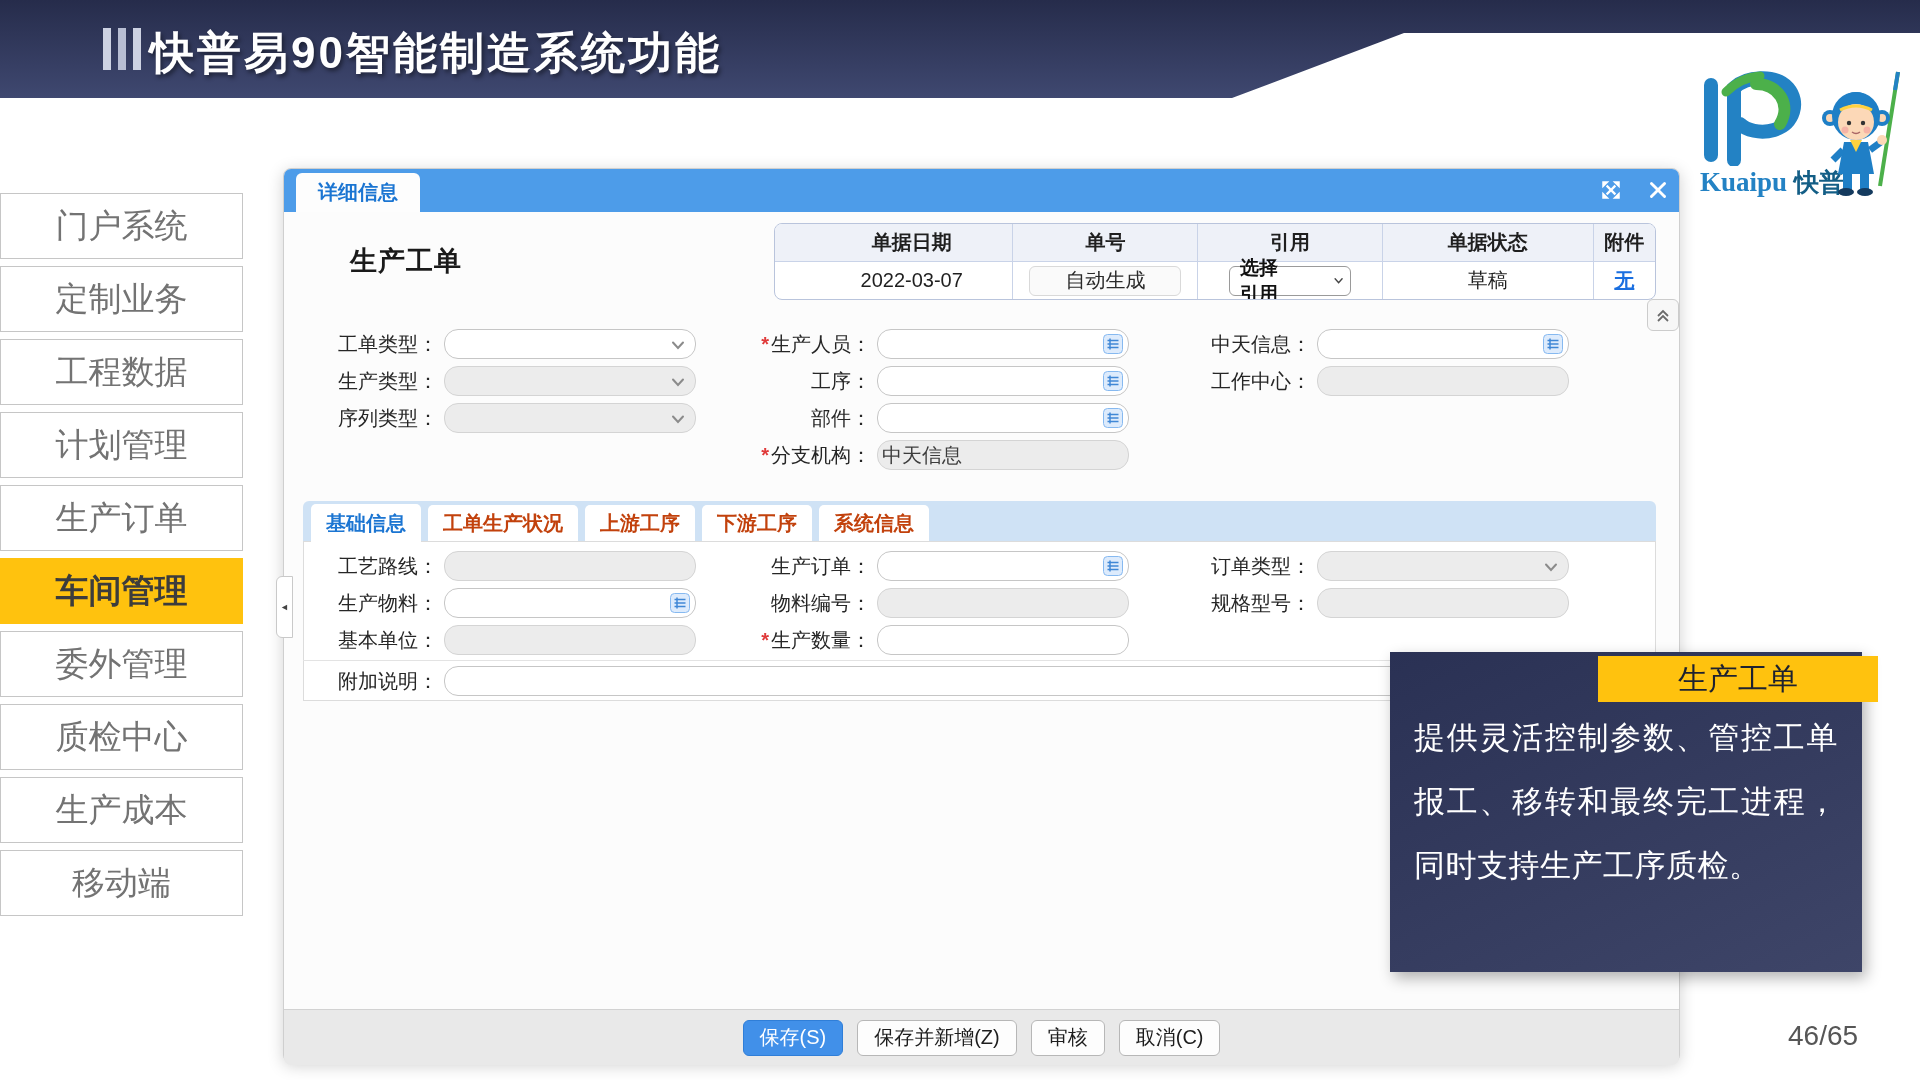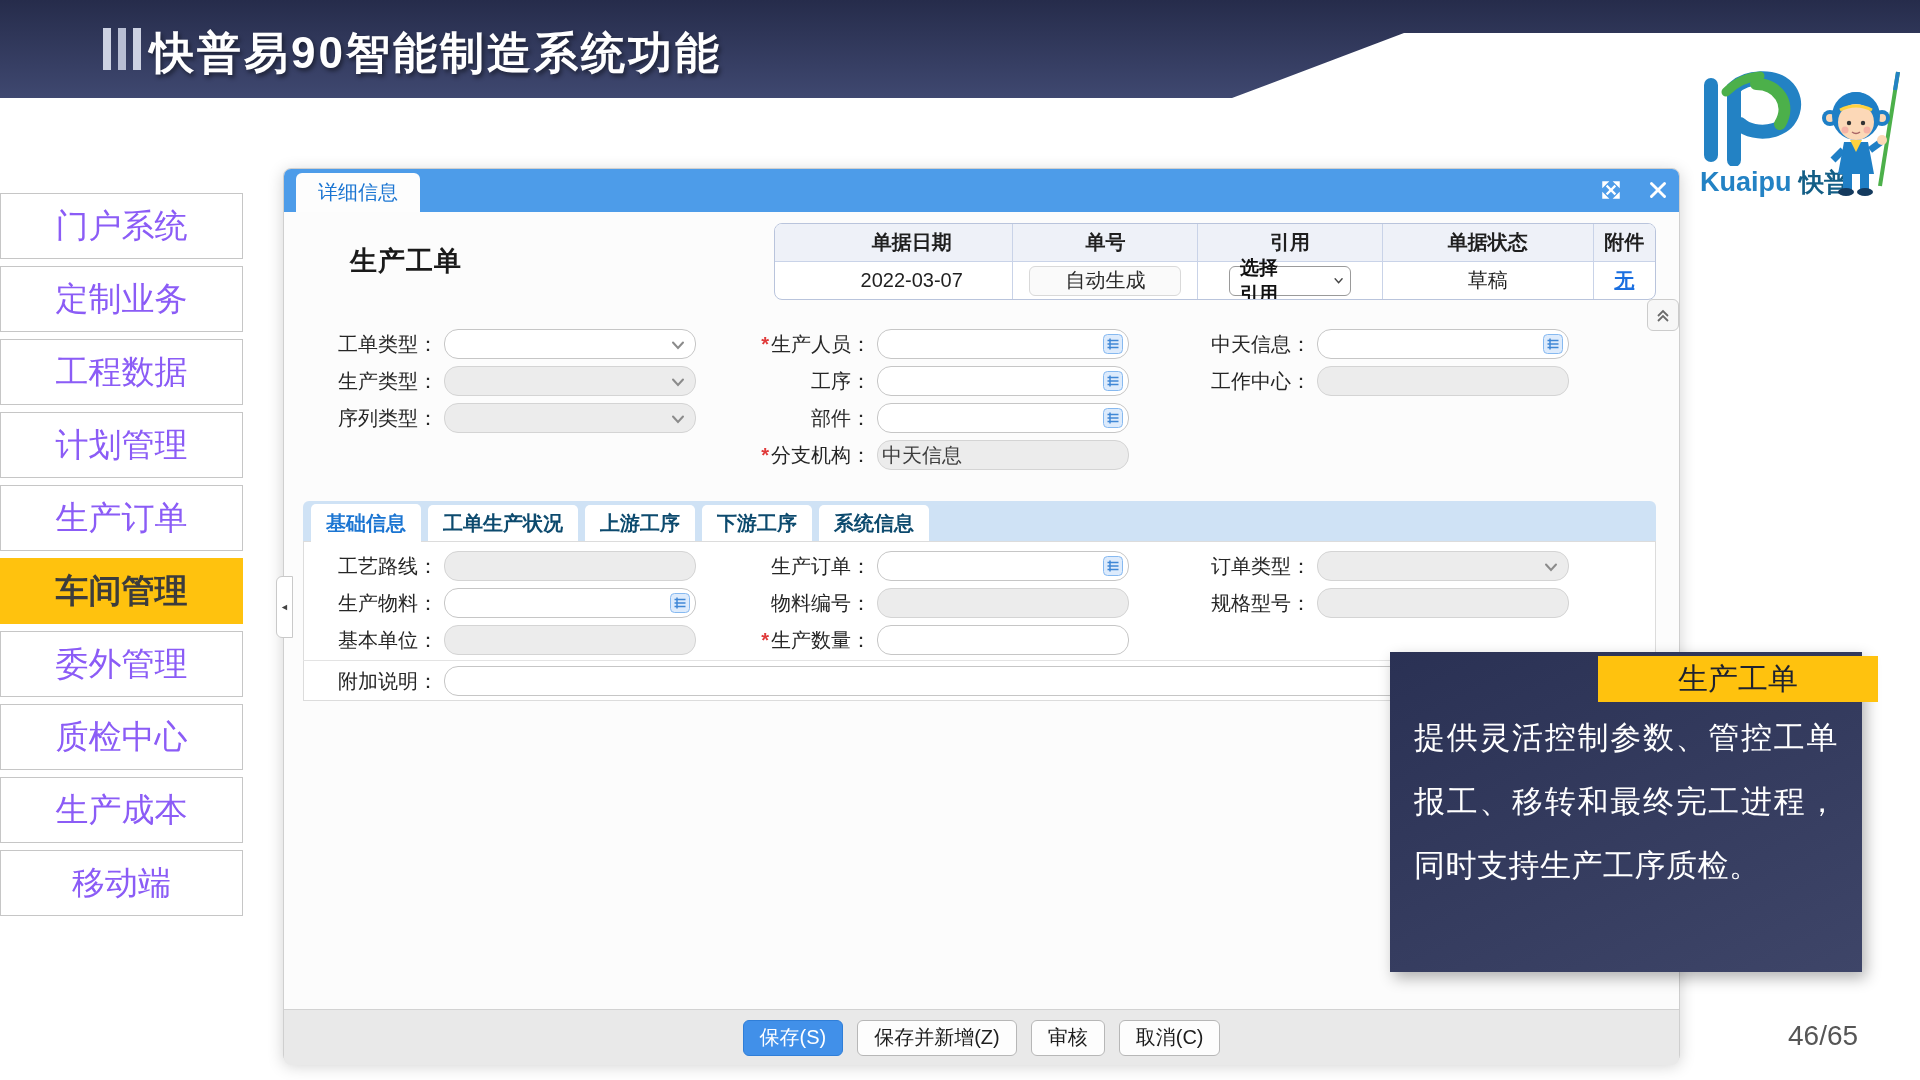--- a/index.html
+++ b/index.html
@@ -12,40 +12,40 @@
        clip-path:polygon(0 0,1920px 0,1920px 33px,1404px 33px,1232px 98px,0 98px);}
   .hdr-bars{position:absolute;left:103px;top:28px;display:flex;gap:7px;}
   .hdr-bars i{display:block;width:8px;height:42px;background:#cdd2e2;}
   .hdr-bars i:nth-child(2){background:#b8bed3;}
   .hdr-title{position:absolute;left:150px;top:24px;font-size:44px;font-weight:bold;color:#fff;
              letter-spacing:3px;text-shadow:2px 3px 4px rgba(0,0,0,.45);white-space:nowrap;}
 
   
   .logo{position:absolute;left:1700px;top:70px;width:215px;height:140px;}
   .logo svg{position:absolute;}
-  .logo-text{position:absolute;left:0;top:96px;white-space:nowrap;}
+  .logo-text{position:absolute;left:0;top:96px;white-space:nowrap;font-family:Liberation Serif, serif;}
   .logo-en{color:#2382c4;font-size:27px;font-weight:600;}
   .logo-cn{color:#135e86;font-size:25px;font-weight:bold;margin-left:3px;}
 
   
   .sidebar{position:absolute;left:0;top:193px;width:243px;}
   .sb-item{height:66px;margin-bottom:7px;background:#fff;border:1px solid #c6c6c6;
            display:flex;align-items:center;justify-content:center;
-           font-size:33px;color:#8b5cf6;cursor:pointer;box-sizing:border-box;}
+           font-size:33px;color:#737373;cursor:pointer;box-sizing:border-box;}
   .sb-item.active{background:var(--yellow,#ffc20e);border-color:var(--yellow,#ffc20e);
                   color:#3c3c3c;font-weight:600;}
 
   
   .dialog{position:absolute;left:283px;top:168px;width:1397px;height:895px;background:#fcfcfc;
           border:1px solid #cfcfcf;border-radius:8px;box-shadow:0 3px 16px rgba(0,0,0,.18);box-sizing:border-box;}
   .dlg-topbar{position:absolute;left:0;top:0;width:100%;height:43px;background:var(--topbar_blue,#4d9ce9);
               border-radius:7px 7px 0 0;}
   .dlg-tab{position:absolute;left:12px;top:4px;height:39px;padding:0 22px;background:#fdfdfd;
            border-radius:6px 6px 0 0;display:flex;align-items:center;
-           color:var(--tab_blue,#1b75d2);font-size:20px;font-weight:normal;cursor:pointer;}
+           color:var(--tab_blue,#1b75d2);font-size:20px;font-weight:bold;cursor:pointer;}
   .winbtn{position:absolute;top:9px;width:24px;height:24px;cursor:pointer;}
   .winbtn.max{left:1315px;}  .winbtn.close{left:1362px;}
 
   .form-title{position:absolute;left:66px;top:74px;font-size:27px;font-weight:bold;color:#1a1a1a;letter-spacing:1px;}
 
   
   .ht{position:absolute;left:490px;top:54px;width:882px;border:1px solid #b9c4dc;border-radius:8px;
       overflow:hidden;background:#fff;box-sizing:border-box;}
   .ht-row{display:flex;padding-left:36px;}
   .ht-row.head{background:#eef1f8;border-bottom:1px solid #c9d3e8;}
@@ -79,21 +79,21 @@
   .fld.dis{background:#ececec;border-color:#d4d4d4;cursor:default;}
   .fld .fval{padding-left:4px;font-size:20px;color:#3c3c3c;}
   .fld .chev{position:absolute;right:9px;top:7px;}
   .fld .lookup{position:absolute;right:5px;top:4px;width:20px;height:20px;cursor:pointer;}
   .fld.wide{width:1120px;}
 
   
   .tabstrip{position:absolute;left:19px;top:332px;width:1353px;height:40px;background:#cfe2f5;
             border-radius:6px 6px 0 0;display:flex;align-items:flex-end;padding-left:8px;gap:7px;box-sizing:border-box;}
   .tabitem{height:36px;padding:0 15px;background:#fff;border-radius:5px 5px 0 0;display:flex;align-items:center;
-           font-size:20px;font-weight:bold;color:#0c4a6e;cursor:pointer;}
+           font-size:20px;font-weight:bold;color:#c2410c;cursor:pointer;}
   .tabitem.active{color:var(--tab_blue,#1b75d2);height:38px;margin-bottom:-1px;z-index:4;}
   .panel{position:absolute;left:19px;top:372px;width:1353px;height:160px;background:#fff;
          border:1px solid #dcdcdc;box-sizing:border-box;}
   .sep{position:absolute;left:19px;top:491px;width:1353px;height:1px;background:#e3e3e3;}
 
   
   .dlg-footer{position:absolute;left:0;top:840px;width:100%;height:55px;background:#e9e9e9;
               border-top:1px solid #d2d2d2;border-radius:0 0 7px 7px;
               display:flex;align-items:center;justify-content:center;gap:14px;}
   .btn{height:34px;padding:0 16px;background:#fdfdfd;border:1px solid #b7b7b7;border-radius:6px;

